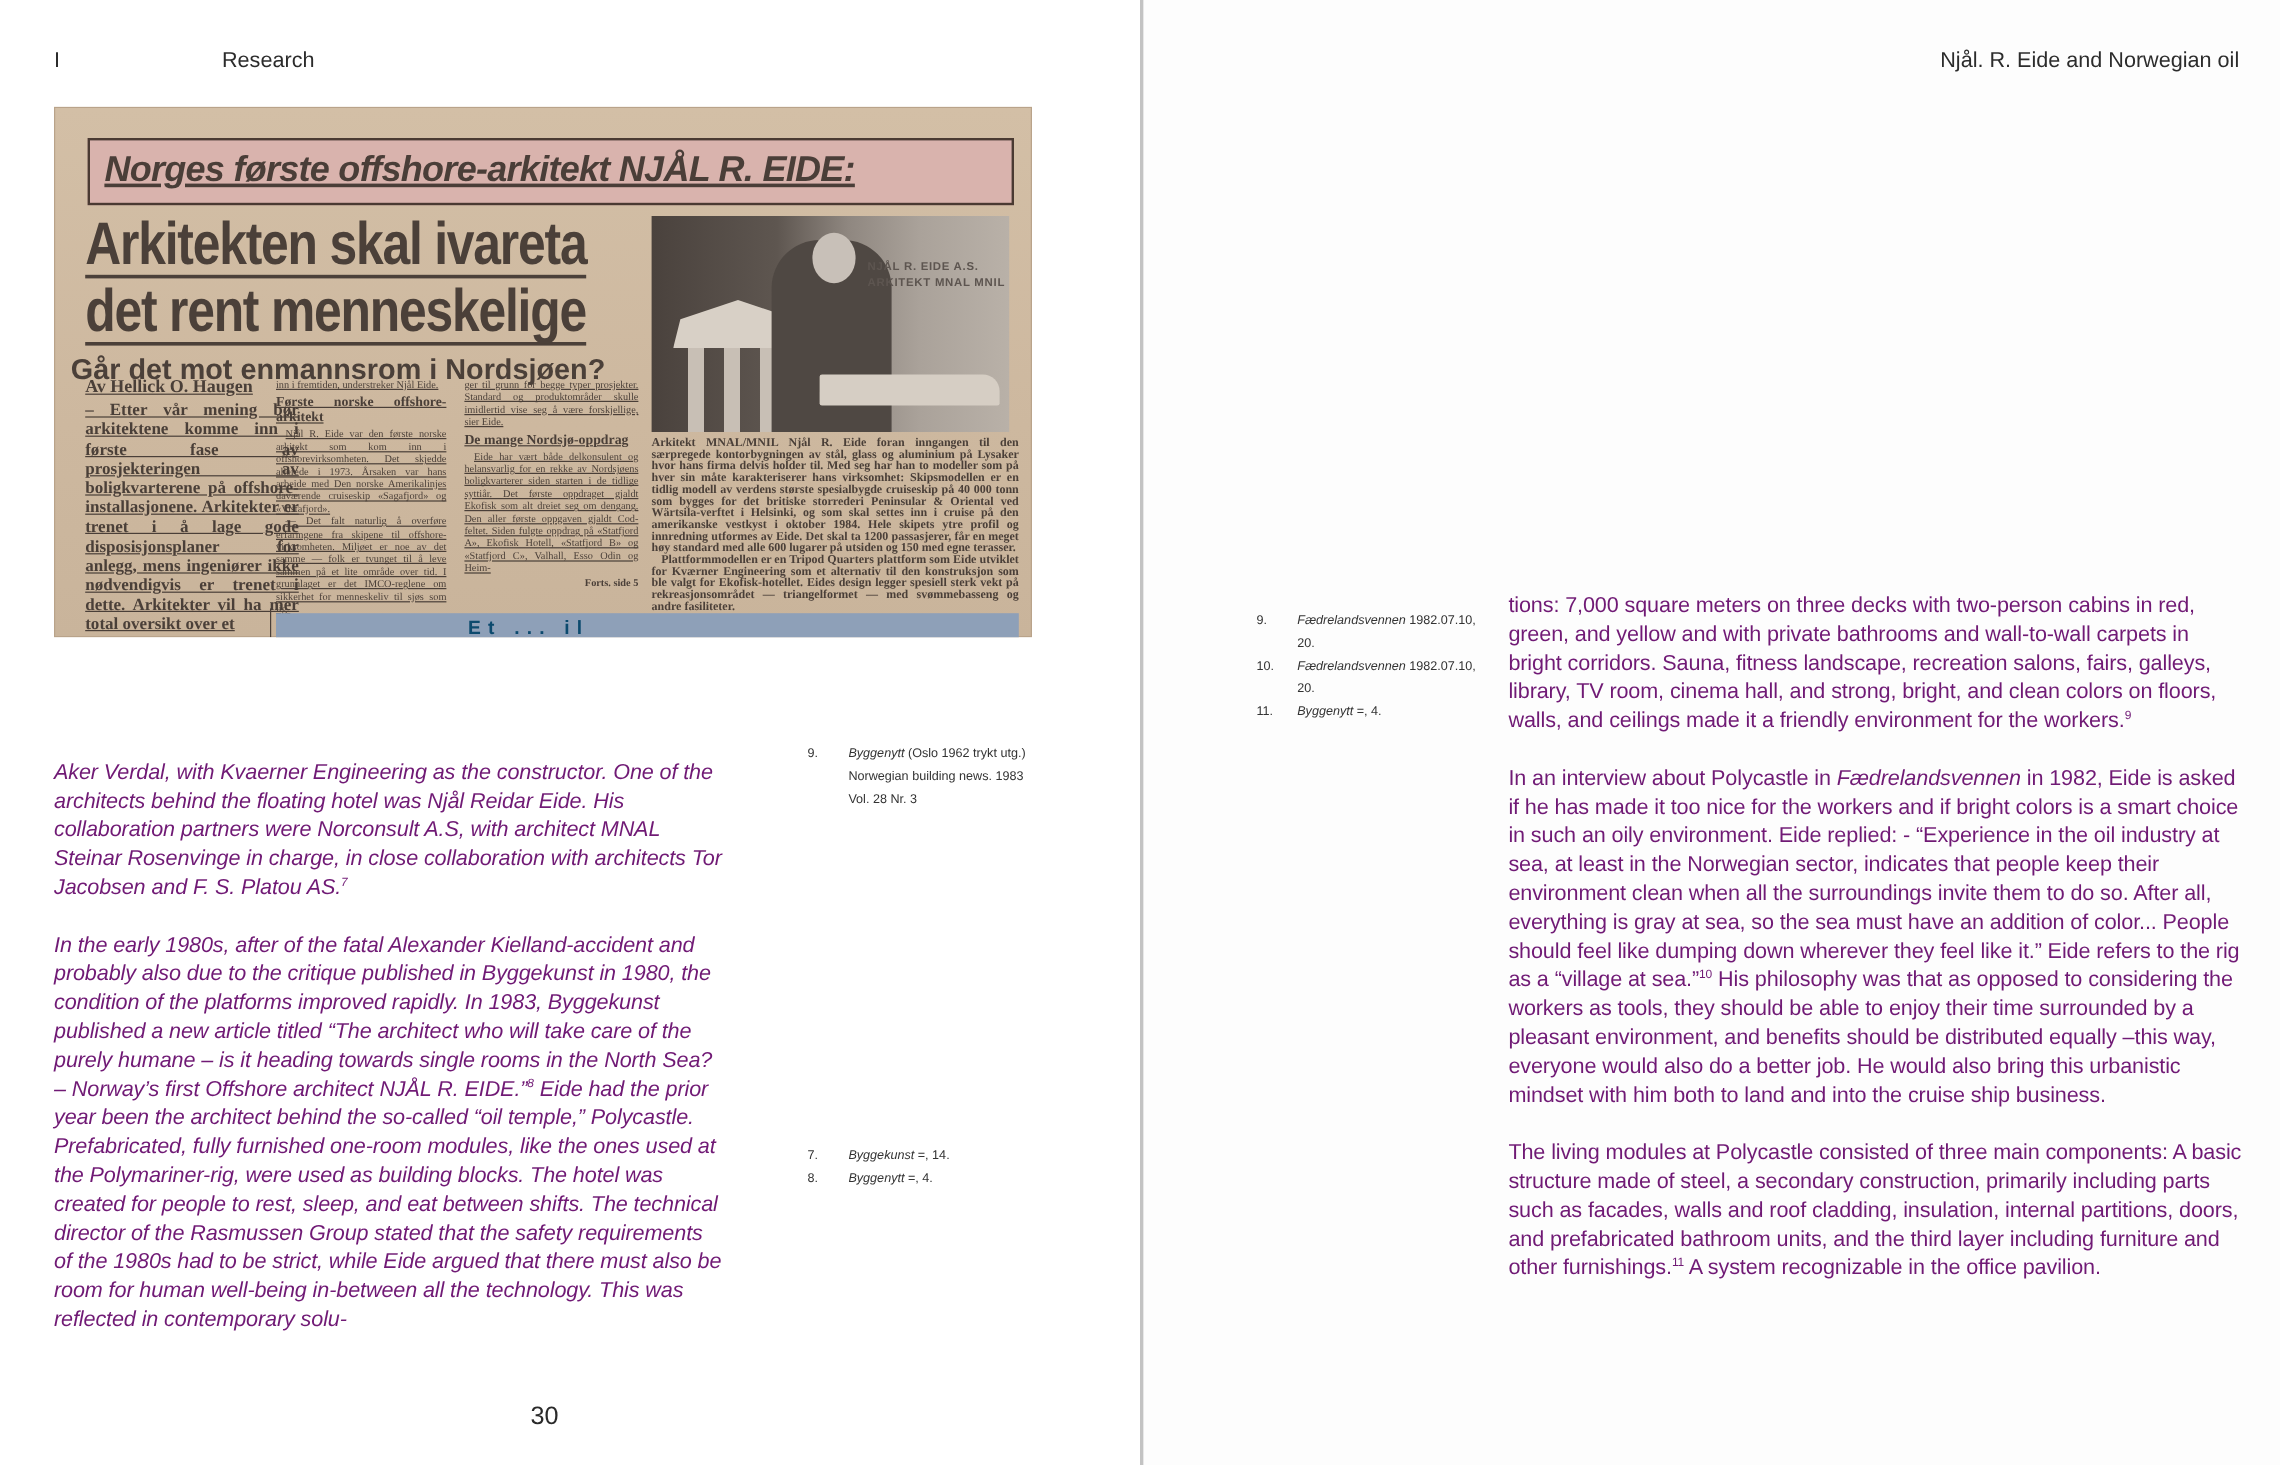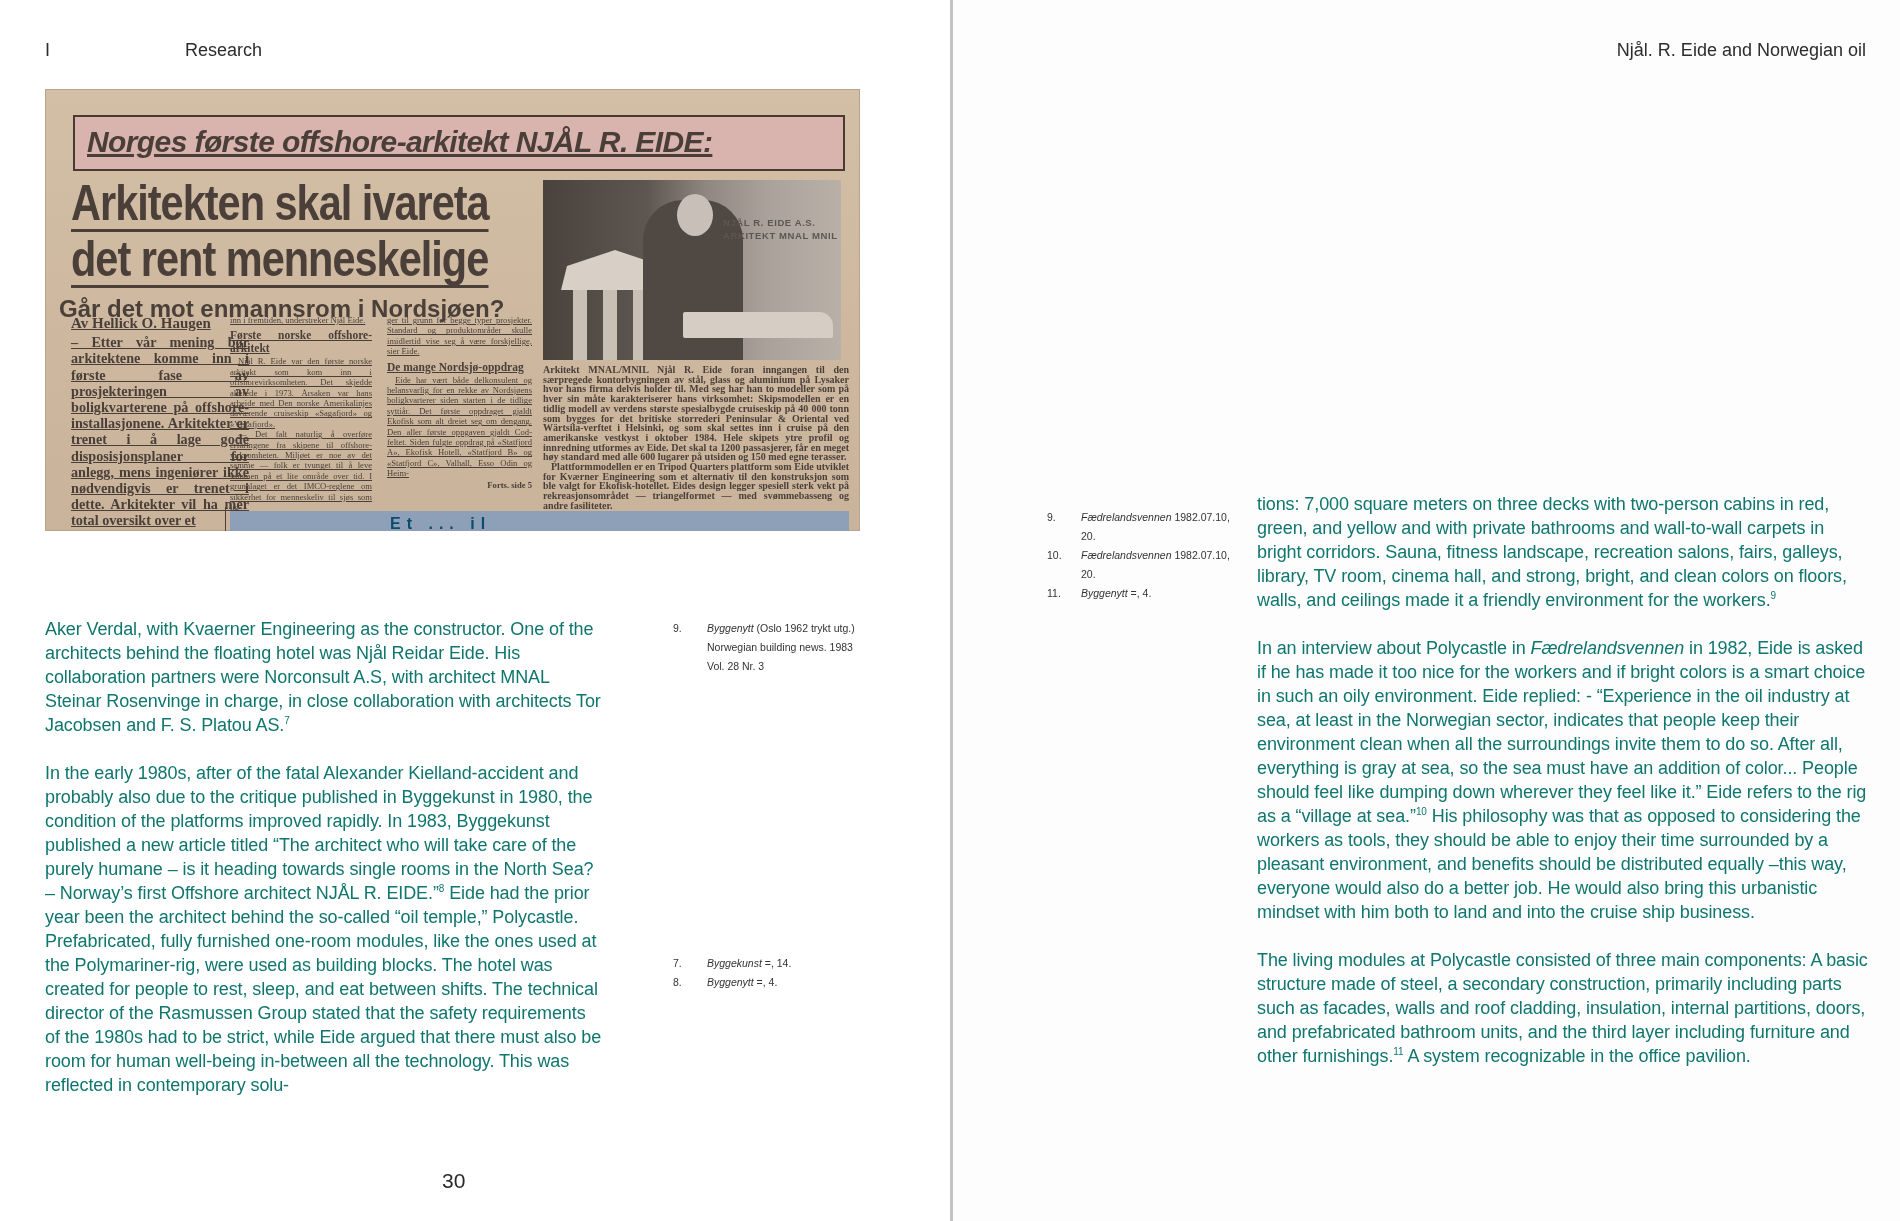--- a/index.html
+++ b/index.html
@@ -3,21 +3,21 @@
 <meta charset="utf-8">
 <style>
   html,body{margin:0;padding:0;}
   body{width:1900px;height:1221px;background:#fff;position:relative;overflow:hidden;
        font-family:"Liberation Sans",sans-serif;color:#2a2a2a;}
   .page{position:absolute;top:0;height:1221px;background:#fff;}
   .page.left{left:0;width:951px;}
   .page.right{left:953px;width:947px;background:#fdfdfd;}
   .gutter{position:absolute;left:950px;top:0;width:3px;height:1221px;background:#c3c3c3;}
   .run-head{position:absolute;top:40px;font-size:18px;color:#2c2c2c;line-height:20px;}
-  .body-text{position:absolute;font-size:18px;line-height:24px;color:#0f766e;letter-spacing:-0.1px;}
+  .body-text{position:absolute;font-size:18px;line-height:24px;color:#701a75;letter-spacing:-0.1px;}
   .body-text p{margin:0 0 24px 0;}
   .body-text sup{font-size:10px;vertical-align:7px;line-height:0;}
   .notes{position:absolute;font-size:10.5px;line-height:19px;color:#333;}
   .note{display:flex;}
   .note .num{width:34px;flex:none;}
   .note em{font-style:italic;}
   .folio{position:absolute;font-size:21px;color:#2a2a2a;}
 
   
   .clip{position:absolute;left:45px;top:89px;width:815px;height:442px;
@@ -121,21 +121,21 @@
     <div class="note">
         <span class="num"></span>
         <span>Norwegian building news. 1983</span>
       </div>
     <div class="note">
         <span class="num"></span>
         <span>Vol. 28 Nr. 3</span>
       </div>
   </div>
 
-  <div class="body-text" style="left:45px;top:617px;width:560px;">
+  <div class="body-text" style="left:45px;top:631px;width:560px;font-style:italic;">
     <p><span>Aker Verdal, with Kvaerner Engineering as the constructor. One of the architects behind the floating hotel was Njål Reidar Eide. His collaboration partners were Norconsult A.S, with architect MNAL Steinar Rosenvinge in charge, in close collaboration with architects Tor Jacobsen and F. S. Platou AS.</span><sup>7</sup></p>
     <p><span>In the early 1980s, after of the fatal Alexander Kielland-accident and probably also due to the critique published in Byggekunst in 1980, the condition of the platforms improved rapidly. In 1983, Byggekunst published a new article titled “The architect who will take care of the purely humane – is it heading towards single rooms in the North Sea? – Norway’s first Offshore architect NJÅL R. EIDE.”</span><sup>8</sup><span> Eide had the prior year been the architect behind the so-called “oil temple,” Polycastle. Prefabricated, fully furnished one-room modules, like the ones used at the Polymariner-rig, were used as building blocks. The hotel was created for people to rest, sleep, and eat between shifts. The technical director of the Rasmussen Group stated that the safety requirements of the 1980s had to be strict, while Eide argued that there must also be room for human well-being in-between all the technology. This was reflected in contemporary solu-</span></p>
   </div>
 
   <div class="notes" style="left:673px;top:954px;">
     <div class="note">
       <span class="num">7.</span>
       <span><em>Byggekunst</em><span> =, 14.</span></span>
     </div>
     <div class="note">

